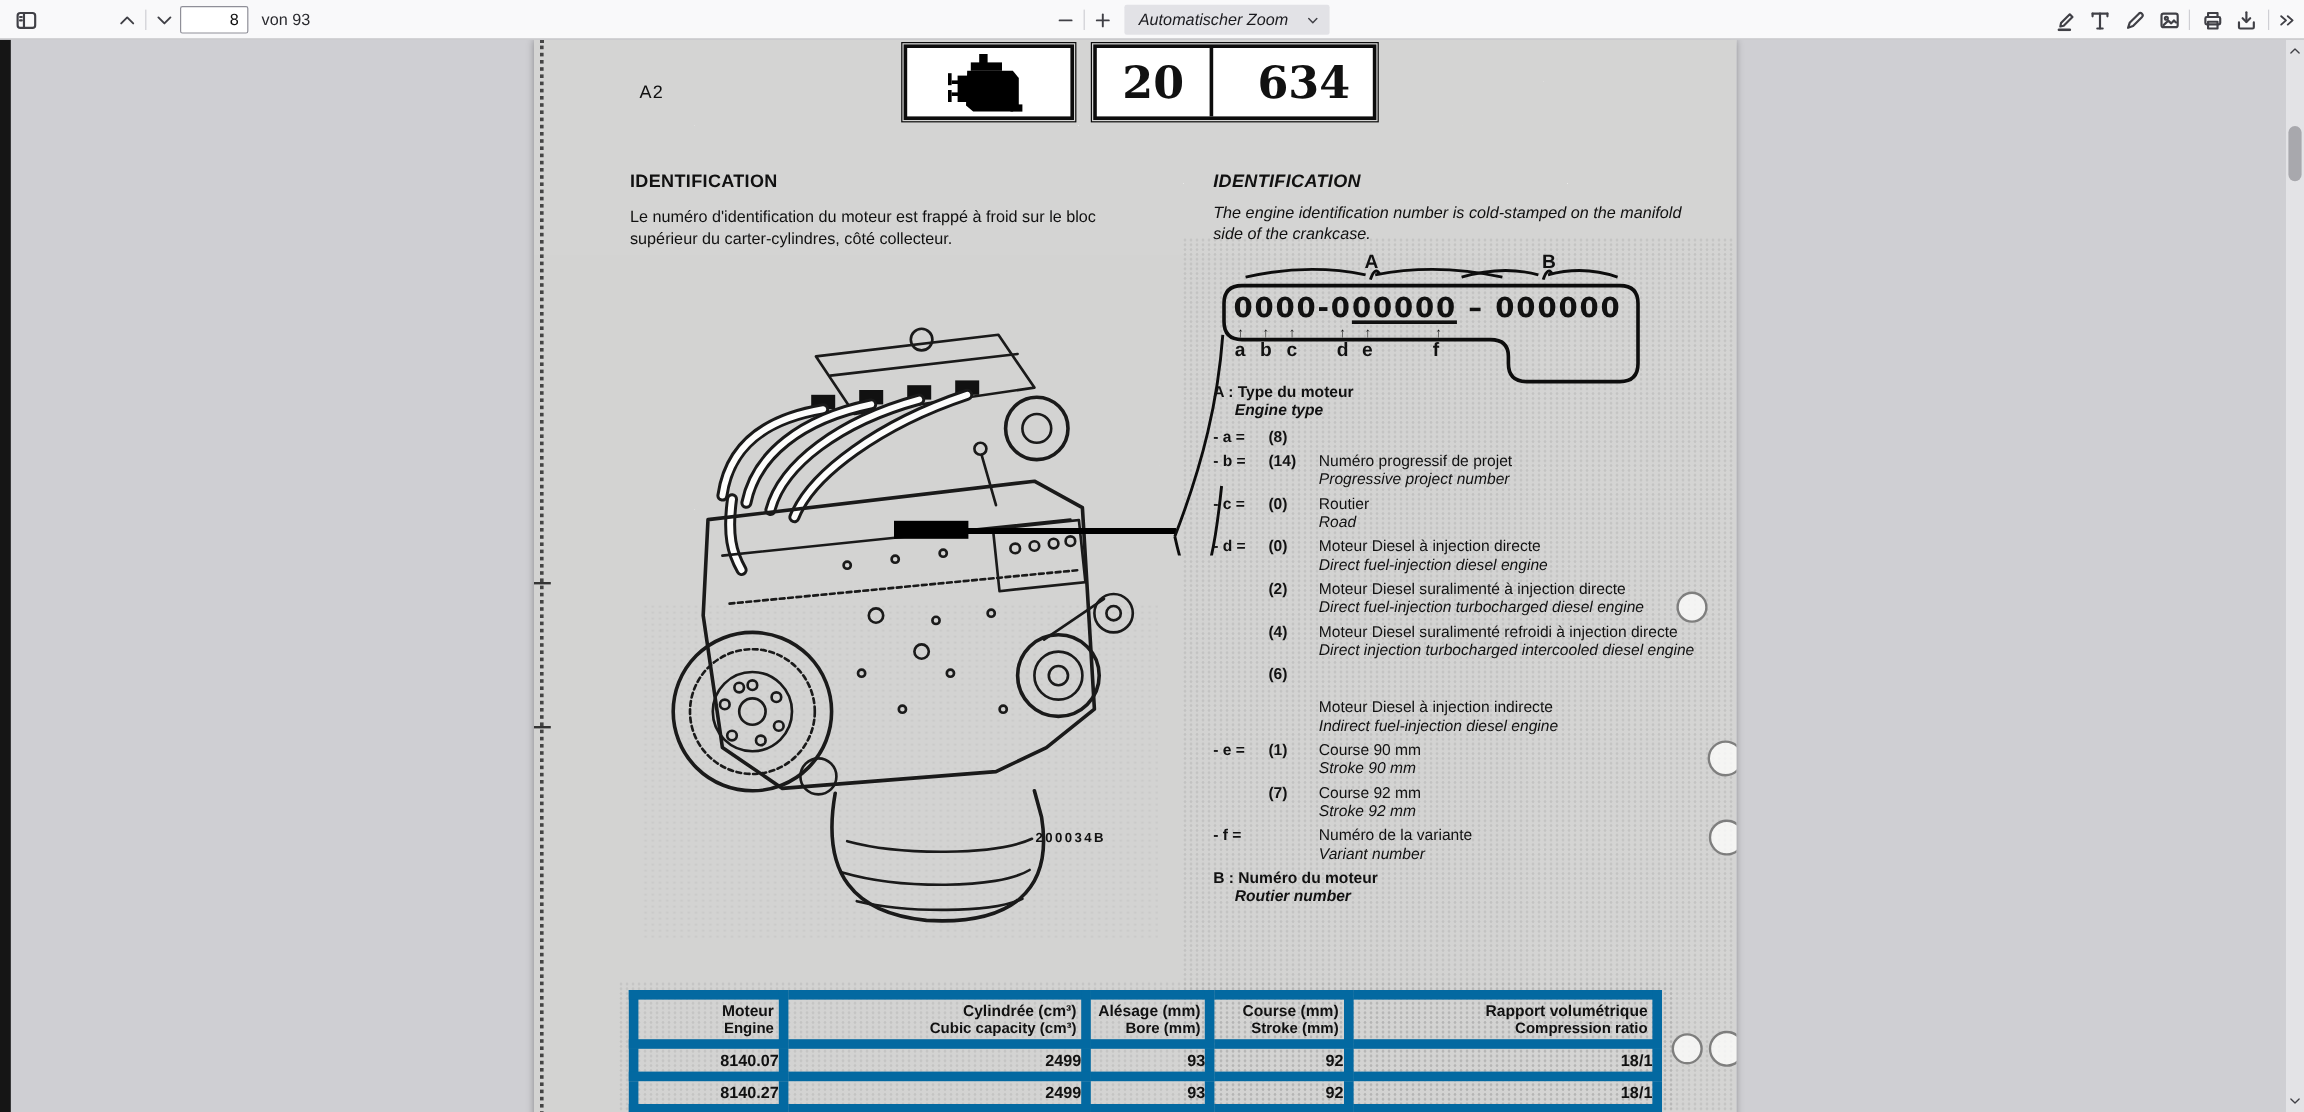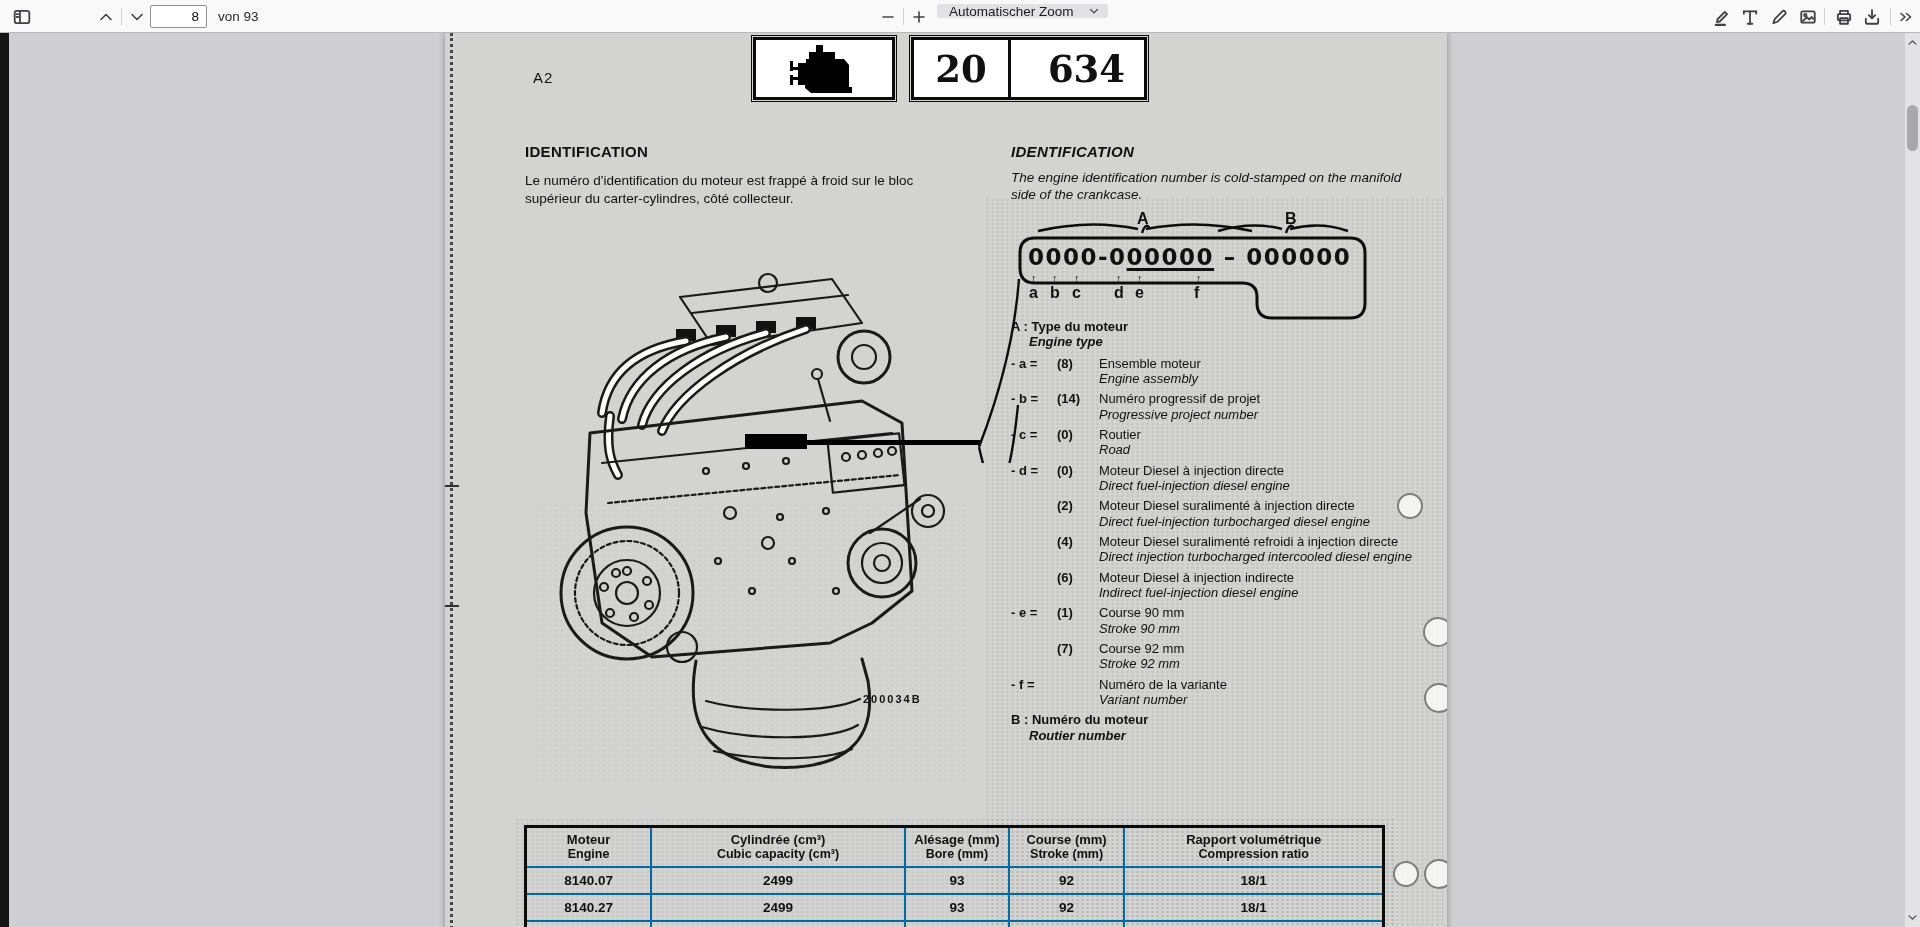--- a/index.html
+++ b/index.html
@@ -10,23 +10,23 @@
   .toolbar { position:absolute; left:0; top:0; width:1920px; height:33px;
              background:#f9f9fa; border-bottom:1px solid #b9b9bd; z-index:50; }
   .tb-icon { position:absolute; top:7px; width:20px; height:20px; display:flex;
              align-items:center; justify-content:center; color:#3c3c41; cursor:pointer; }
   .tb-sep  { position:absolute; top:8px; width:1px; height:17px; background:#cfcfd4; }
   .page-input { position:absolute; left:150px; top:5px; width:57px; height:23px;
                 border:1px solid #8f8f98; border-radius:2px; background:#fff;
                 font-size:13.5px; text-align:right; padding-right:7px; color:#111;
                 font-family:"Liberation Sans",sans-serif; }
   .page-count { position:absolute; left:218px; top:9px; font-size:13.5px; color:#2a2a2e; }
-  .zoom-select { position:absolute; left:937px; top:4px; height:14px; min-width:148px;
+  .zoom-select { position:absolute; left:937px; top:4px; height:25px; min-width:148px;
                  background:#e2e2e6; border-radius:2px; display:flex; align-items:center;
-                 padding:0 8px 0 12px; gap:14px; font-size:13.5px; color:#1b1b1f; cursor:pointer; }
+                 padding:0 8px 0 12px; gap:14px; font-size:13.5px; color:#1b1b1f; cursor:pointer;font-style:italic; }
   svg.ic { display:block; }
   svg.ic * { stroke:#404046; stroke-width:1.6; fill:none; stroke-linecap:round; stroke-linejoin:round; }
 
   
   .left-strip { position:absolute; left:0; top:33px; width:9px; height:894px; background:#151515; }
   .scrollbar { position:absolute; right:0; top:33px; width:15px; height:894px; background:#e3e3e6; }
   .scroll-thumb { position:absolute; left:2px; top:72px; width:11px; height:46px;
                   background:#a8a8ad; border-radius:6px; cursor:pointer; }
   .scroll-arrow { position:absolute; left:0; width:15px; height:15px; display:flex;
                   align-items:center; justify-content:center; cursor:pointer; }
@@ -94,21 +94,21 @@
 
   
   .pointer-blob { position:absolute; left:300px; top:401px; width:62px; height:15px; background:#000; }
   .pointer-bar { position:absolute; left:355px; top:407px; width:180px; height:5px; background:#000; }
 
   
   .hole { position:absolute; border:2px solid #6a6a6a; border-radius:50%; opacity:.8; background:#fdfdfc; }
 
   
   .spec-table { position:absolute; left:79px; top:792px; width:861px; border-collapse:collapse; }
-  .spec-table th, .spec-table td { border:2px solid #0369a1; text-align:center; vertical-align:middle; }
+  .spec-table th, .spec-table td { border:8px solid #0369a1; text-align:right; vertical-align:middle; }
   .spec-table th { height:40px; padding:2px 4px; }
   .spec-table td { height:27px; font-size:13.5px; font-weight:bold; }
   .spec-table { border:3px solid #0b0b0b; }
   .th-fr { font-size:13px; font-weight:bold; }
   .th-en { font-size:12.5px; font-weight:bold; }
 
   .engine-art { position:absolute; left:85px; top:228px; }
   .engine-art * { stroke:#1a1a1a; fill:none; stroke-width:2.2; stroke-linecap:round; stroke-linejoin:round; }
   .engine-art .thick { stroke-width:3; }
   .engine-art .pipe { stroke-width:10; }
@@ -370,24 +370,20 @@
       <span class="pos-letter" style="left: 749px;">f</span>
     </div>
 
   <div class="legend">
     <div class="title-fr">A : Type du moteur</div>
     <div class="title-en">Engine type</div>
     <div>
         <div class="legend-item">
           <span class="pre">- a =</span>
           <span class="code">(8)</span>
-          <span class="txt">
-            <span class="fr" style="display: block;">Ensemble moteur</span>
-            <span class="en" style="display: block;">Engine assembly</span>
-          </span>
         </div>
         <div class="legend-item">
           <span class="pre">- b =</span>
           <span class="code">(14)</span>
           <span class="txt">
             <span class="fr" style="display: block;">Numéro progressif de projet</span>
             <span class="en" style="display: block;">Progressive project number</span>
           </span>
         </div>
         <div class="legend-item">
@@ -419,21 +415,21 @@
           <span class="code">(4)</span>
           <span class="txt">
             <span class="fr" style="display: block;">Moteur Diesel suralimenté refroidi à injection directe</span>
             <span class="en" style="display: block;">Direct injection turbocharged intercooled diesel engine</span>
           </span>
         </div>
         <div class="legend-item">
           <span class="pre"></span>
           <span class="code">(6)</span>
           <span class="txt">
-            <span class="fr" style="display: block;">Moteur Diesel à injection indirecte</span>
+            <span class="fr" style="display: block; margin-top: 27px;">Moteur Diesel à injection indirecte</span>
             <span class="en" style="display: block;">Indirect fuel-injection diesel engine</span>
           </span>
         </div>
         <div class="legend-item">
           <span class="pre">- e =</span>
           <span class="code">(1)</span>
           <span class="txt">
             <span class="fr" style="display: block;">Course 90 mm</span>
             <span class="en" style="display: block;">Stroke 90 mm</span>
           </span>

